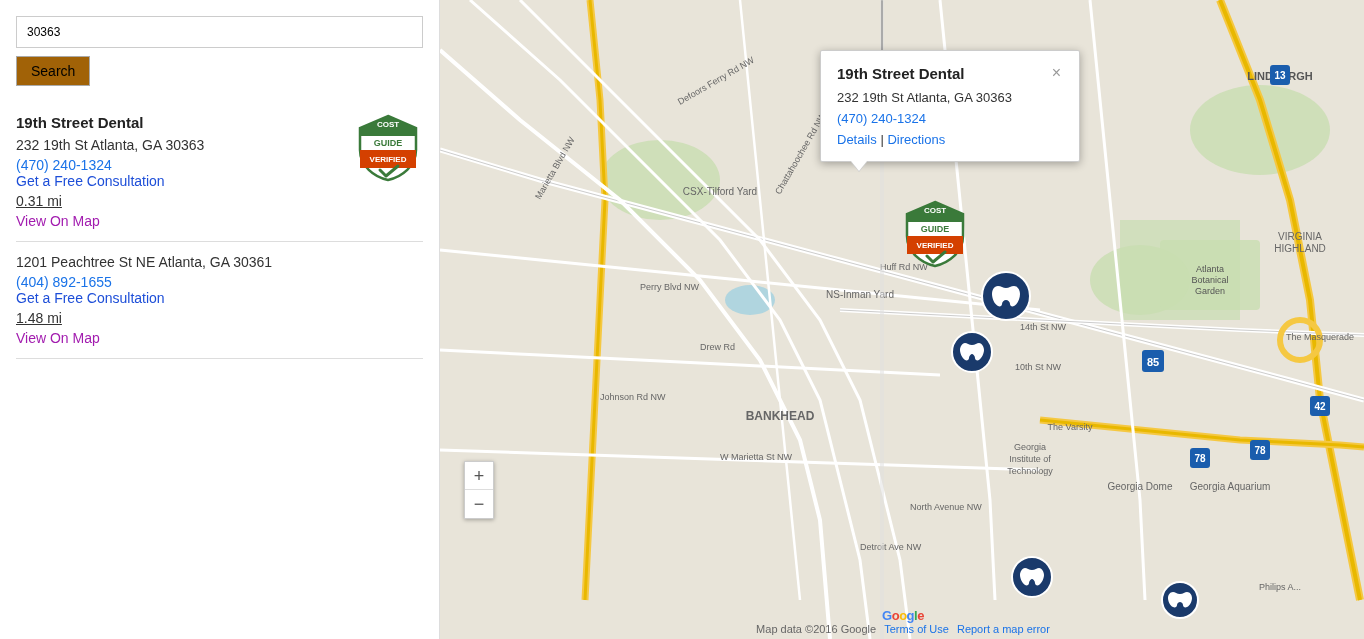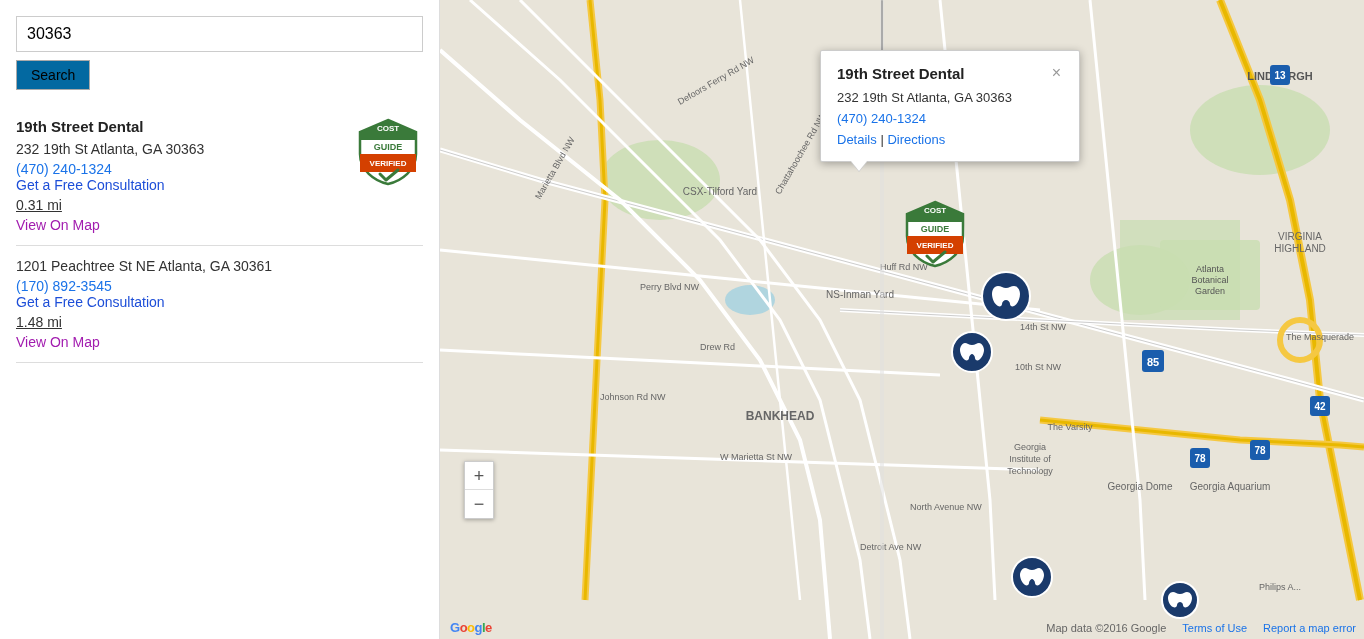--- a/index.html
+++ b/index.html
@@ -20,28 +20,28 @@
       font-size: 16px;
       font-weight: bold;
       margin-bottom: 10px;
       color: #222;
     }
 
     #search-input {
       width: 100%;
       border: 1px solid #ccc;
       padding: 8px 10px;
-      font-size: 16px;
+      font-size: 12px;
       margin-bottom: 8px;
       outline: none;
     }
 
     #search-button {
       border: 1px solid #aaa;
-      background: #0369a1;
+      background: #a16207;
       padding: 6px 14px;
       font-size: 14px;
       cursor: pointer;
       margin-bottom: 16px;
     }
 
     .result-item {
       padding: 12px 0;
       border-bottom: 1px solid #ddd;
     }
@@ -243,39 +243,40 @@
       bottom: 4px;
       left: 2px;
       right: 0;
       display: flex;
       align-items: center;
       justify-content: space-between;
       padding: 0 8px;
       font-size: 11px;
       color: #666;
       z-index: 10;
+      flex-direction: column;
     }
 
     .google-logo {
       font-size: 13px;
       font-weight: bold;
       color: #4285f4;
       letter-spacing: -0.5px;
     }
 
     .google-logo span:nth-child(1) { color: #4285f4; }
     .google-logo span:nth-child(2) { color: #ea4335; }
     .google-logo span:nth-child(3) { color: #fbbc05; }
     .google-logo span:nth-child(4) { color: #4285f4; }
     .google-logo span:nth-child(5) { color: #34a853; }
     .google-logo span:nth-child(6) { color: #ea4335; }
 
     .map-attr-right {
       display: flex;
-      gap: 16px;
+      gap: 8px;
       align-items: center;
     }
 
     .map-attr-right a {
       color: #1a73e8;
       text-decoration: none;
       font-size: 11px;
     }
 
     
@@ -323,21 +324,21 @@
           <path d="M22 56 L28 62 L40 52" fill="none" stroke="#3a7a3a" stroke-width="3" stroke-linecap="round" stroke-linejoin="round"></path>
         </svg>
       </div>
     </div>
   </div>
 
   
   <div class="result-item">
     <div>
       <div class="result-address">1201 Peachtree St NE Atlanta, GA 30361</div>
-      <a class="result-phone">(170) 892-3545</a>
+      <a class="result-phone">(404) 892-1655</a>
       <a class="result-consult">Get a Free Consultation</a>
       <div class="result-distance">1.48 mi</div>
       <a class="result-map-link">View On Map</a>
     </div>
   </div>
 
 </div>
 
 <div id="map-panel">
 

